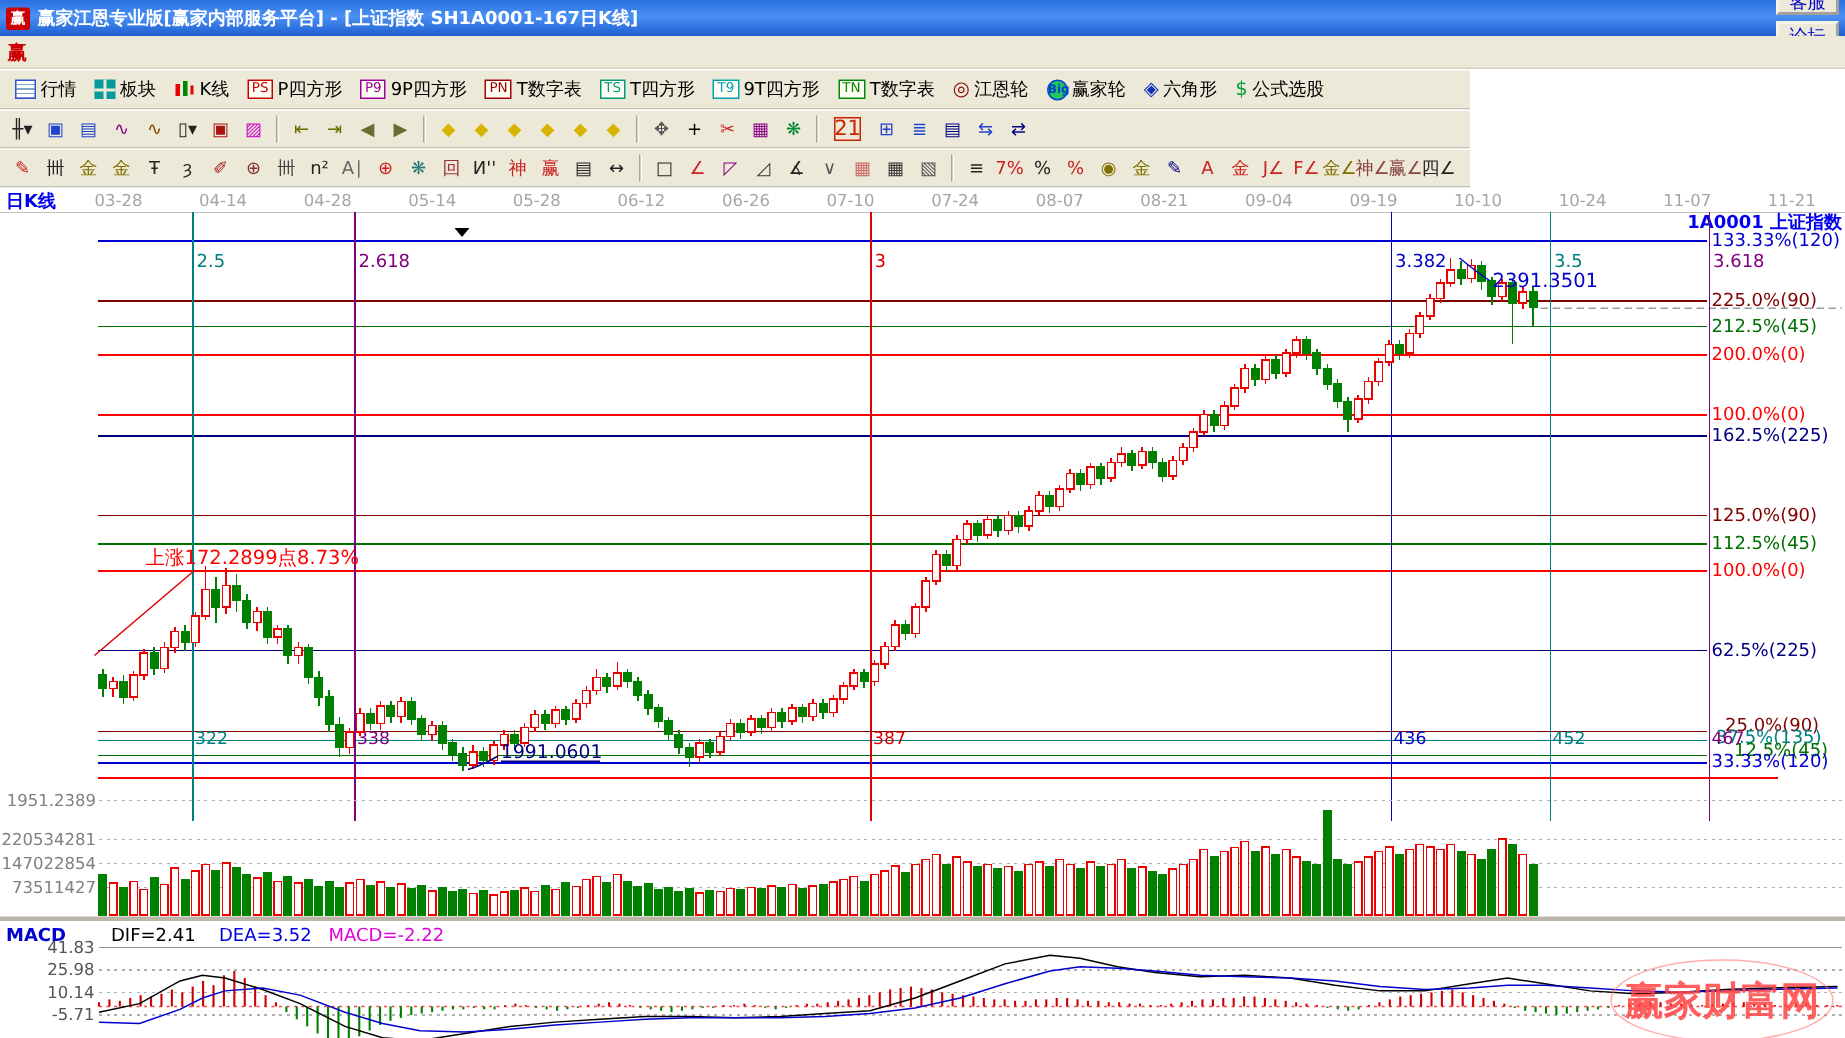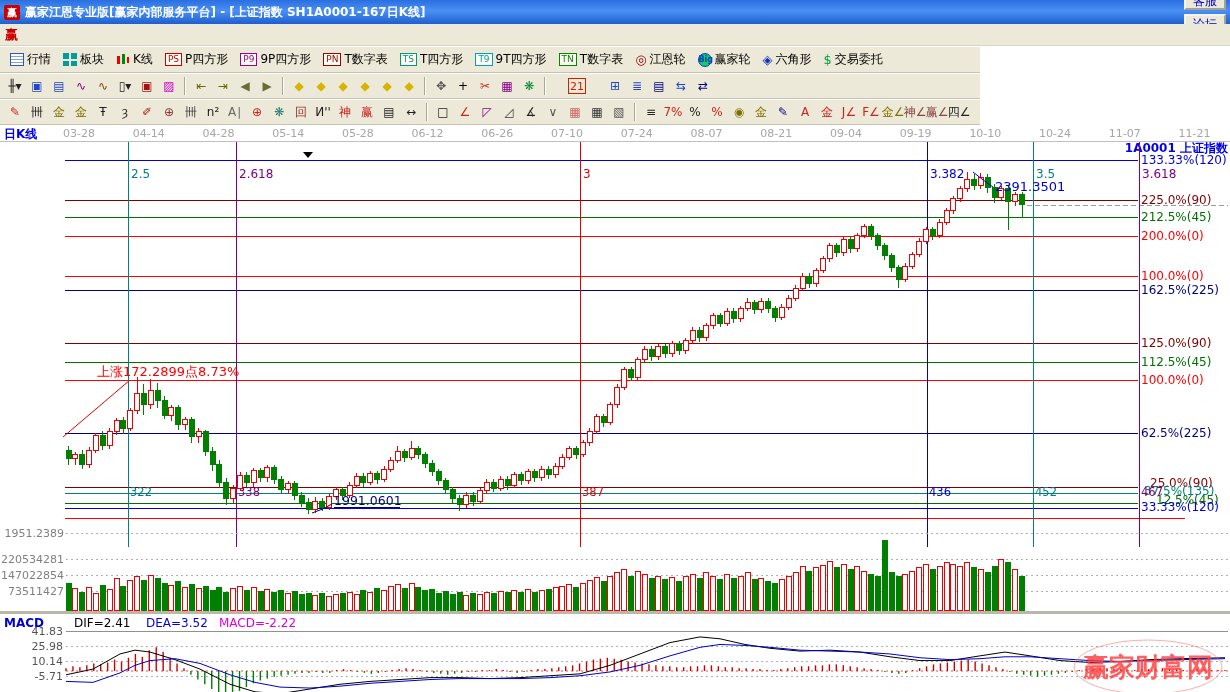--- a/index.html
+++ b/index.html
@@ -114,21 +114,21 @@
       <div class="tb1-item">
         <span class="badge-round">Big</span>
         <span>赢家轮</span>
       </div>
       <div class="tb1-item">
         <span class="glyph" style="color: rgb(17, 51, 187);">◈</span>
         <span>六角形</span>
       </div>
       <div class="tb1-item">
         <span class="glyph" style="color: rgb(0, 160, 64);">$</span>
-        <span>交易委托</span>
+        <span>公式选股</span>
       </div>
     </div>
   <div id="toolbar2" class="toolbar">
       <span class="tool" style="color: rgb(34, 34, 34);">╫▾</span>
       <span class="tool" style="color: rgb(34, 68, 204);">▣</span>
       <span class="tool" style="color: rgb(34, 68, 204);">▤</span>
       <span class="tool" style="color: rgb(136, 0, 136);">∿</span>
       <span class="tool" style="color: rgb(136, 68, 0);">∿</span>
       <span class="tool" style="color: rgb(34, 34, 34);">▯▾</span>
       <span class="tool" style="color: rgb(170, 17, 17);">▣</span>
@@ -145,21 +145,21 @@
       <span class="tool" style="color: rgb(216, 180, 0);">◆</span>
       <span class="tool" style="color: rgb(216, 180, 0);">◆</span>
       <span class="tool" style="color: rgb(216, 180, 0);">◆</span>
       <div class="sep"></div>
       <span class="tool" style="color: rgb(85, 85, 85);">✥</span>
       <span class="tool" style="color: rgb(0, 0, 0);">+</span>
       <span class="tool" style="color: rgb(204, 34, 34);">✂</span>
       <span class="tool" style="color: rgb(136, 0, 136);">▦</span>
       <span class="tool" style="color: rgb(0, 136, 51);">❋</span>
       <div class="sep"></div>
-      <span class="tool" style="color: rgb(204, 34, 0); border: 1px solid rgb(204, 34, 0); font-size: 11px; width: 18px; height: 16px; margin: 0px 18px;">21</span>
+      <span class="tool" style="color: rgb(204, 34, 0); border: 1px solid rgb(204, 34, 0); font-size: 14px; width: 18px; height: 16px; margin: 0px 6px;">21</span>
       <span class="tool" style="color: rgb(34, 68, 204);">⊞</span>
       <span class="tool" style="color: rgb(34, 68, 204);">≣</span>
       <span class="tool" style="color: rgb(0, 0, 128);">▤</span>
       <span class="tool" style="color: rgb(34, 68, 204);">⇆</span>
       <span class="tool" style="color: rgb(0, 0, 128);">⇄</span>
     </div>
   <div id="toolbar3" class="toolbar">
       <span class="tool" style="color: rgb(204, 34, 34);">✎</span>
       <span class="tool" style="color: rgb(34, 34, 34);">卌</span>
       <span class="tool" style="color: rgb(128, 112, 0);">金</span>

